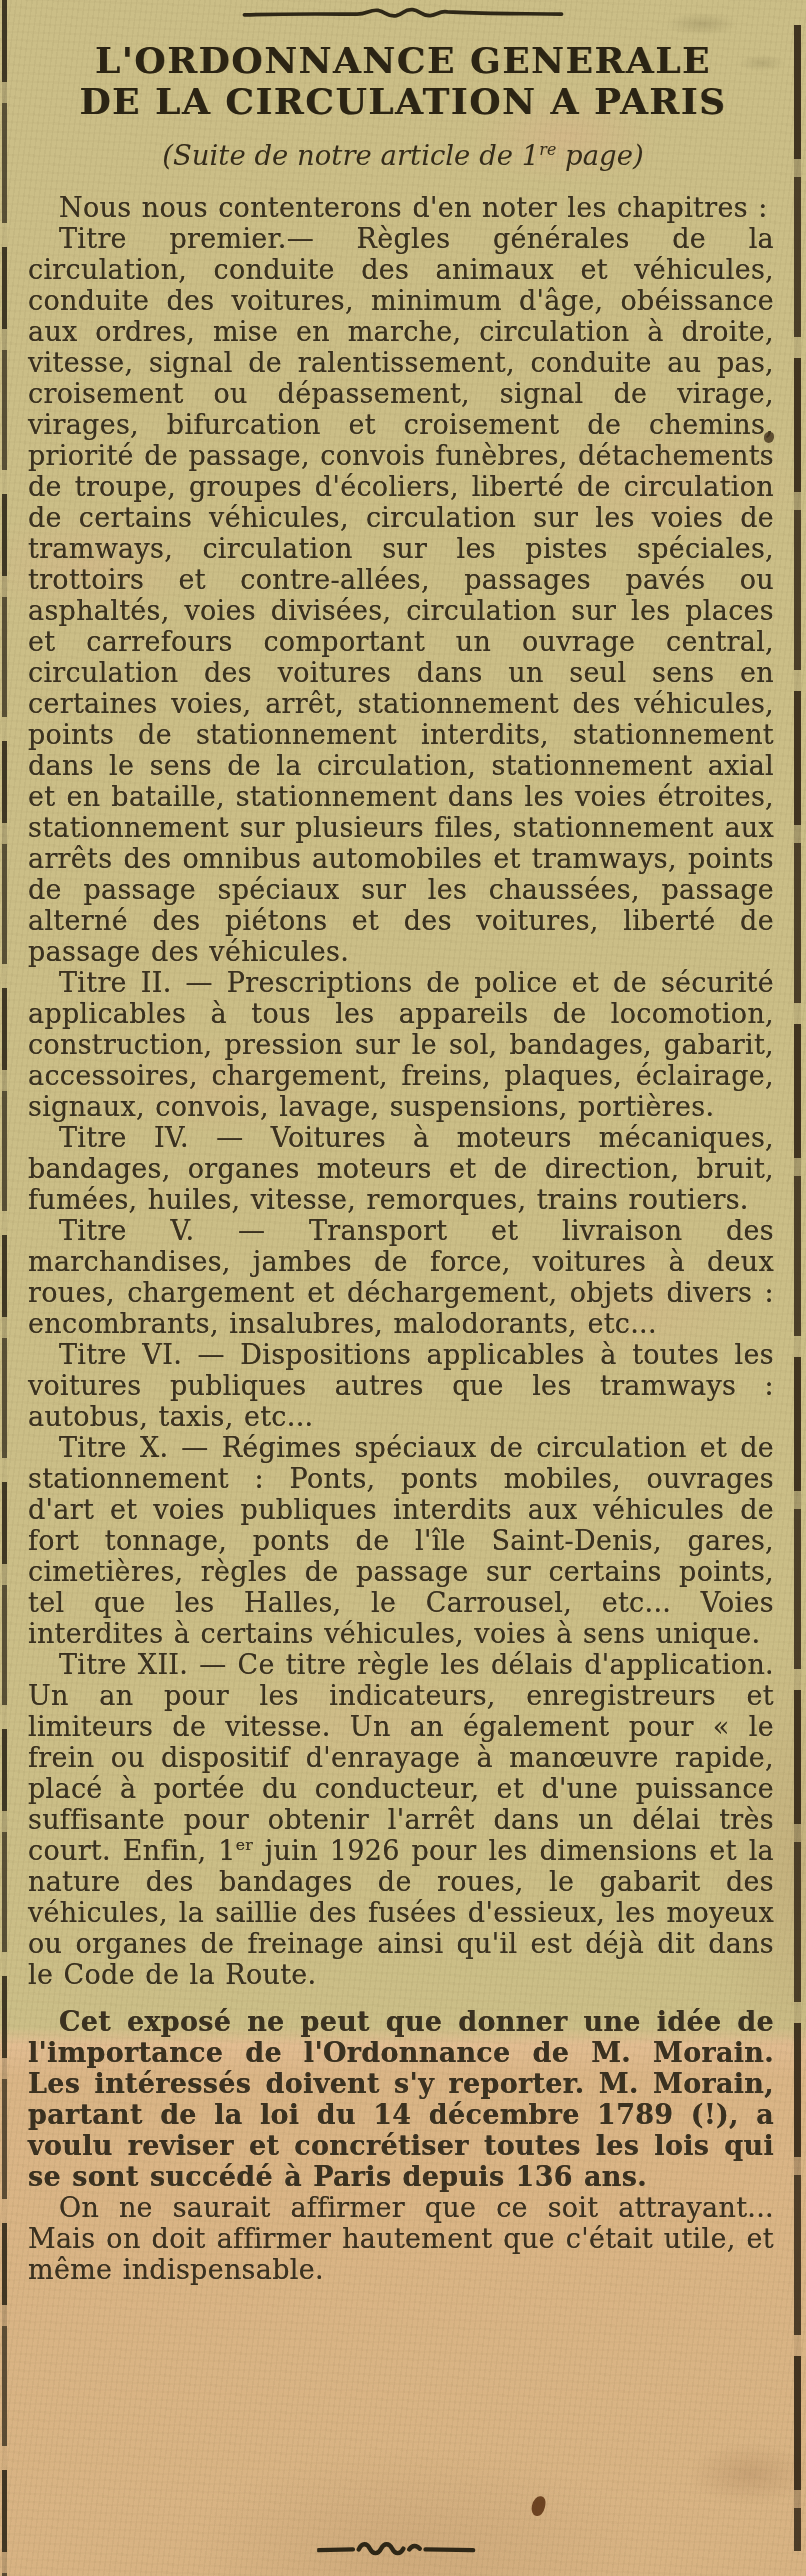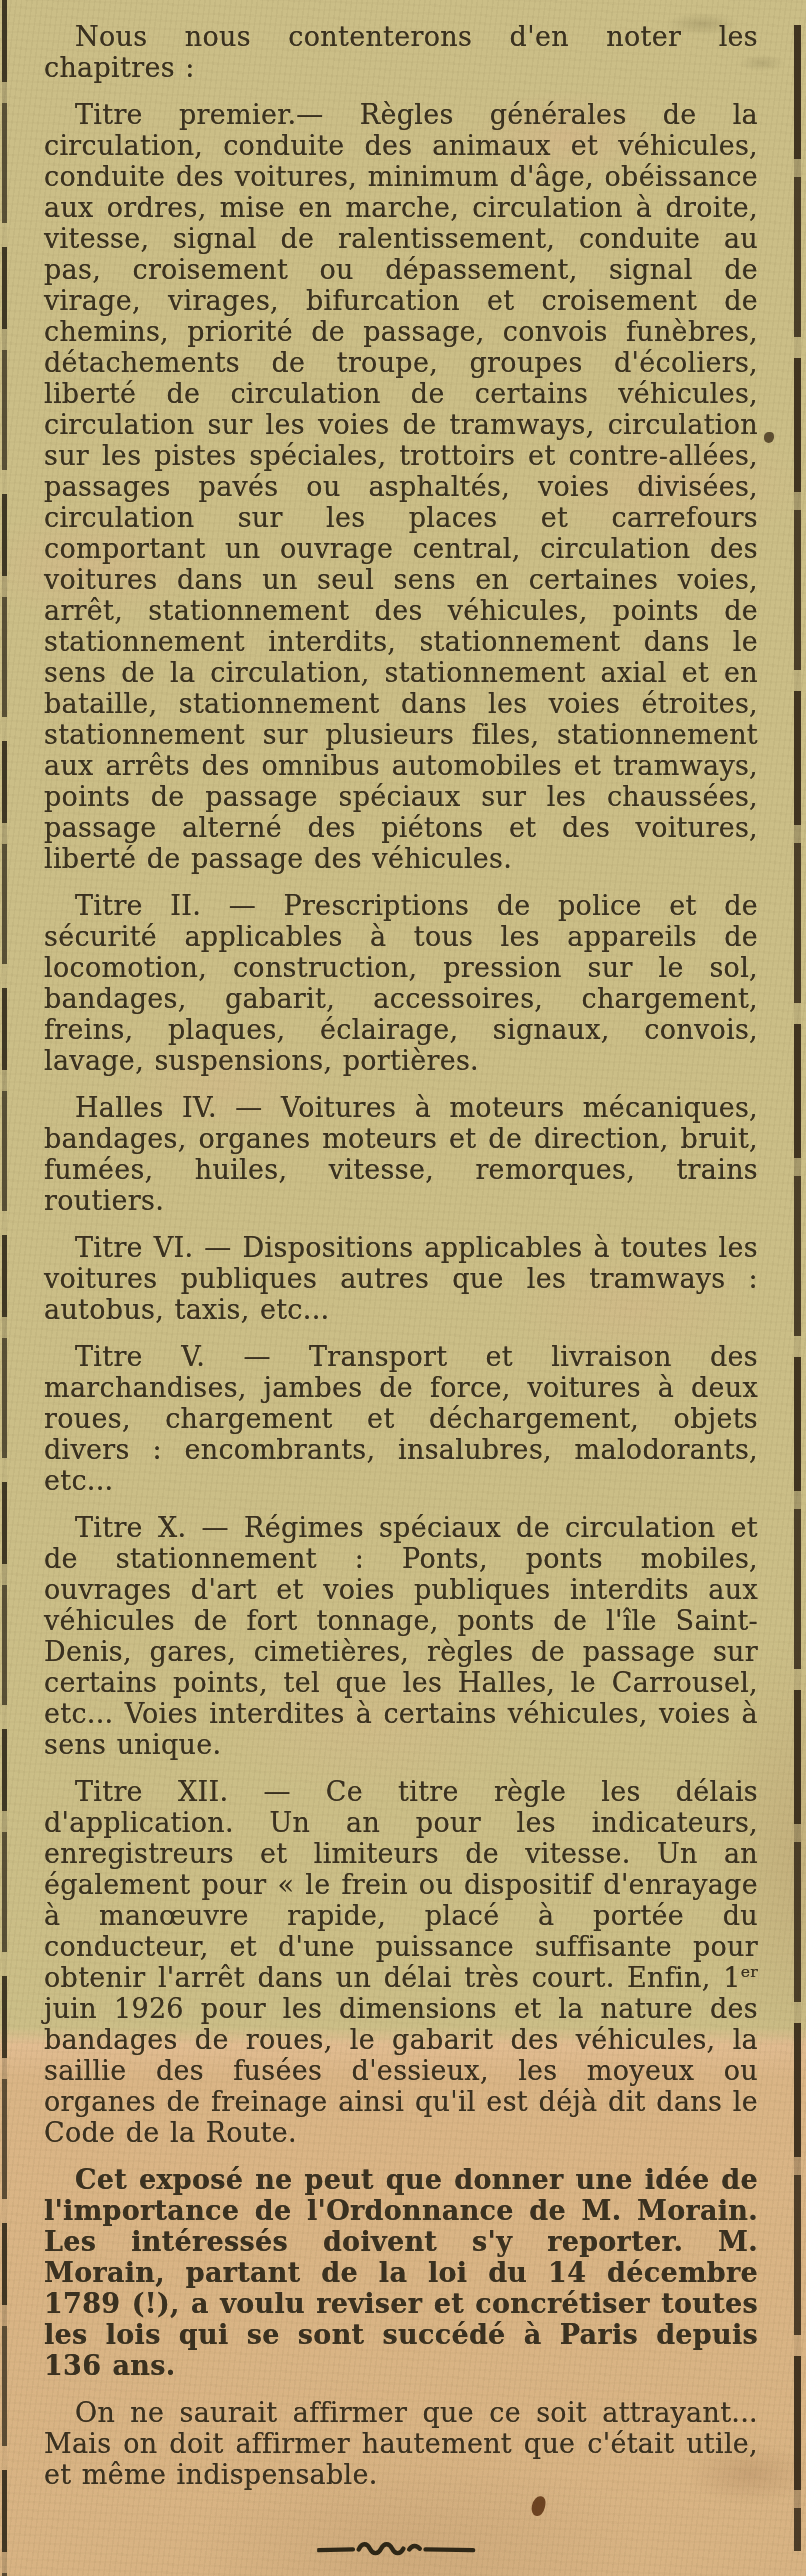--- a/index.html
+++ b/index.html
@@ -55,21 +55,21 @@
   }
   .subtitle { font-style:italic; font-size:27.5px; margin-top:16.3px; color:#352c1a; }
   .sup { vertical-align:super; font-size:0.58em; line-height:0; }
   .body-col {
     width:746px; margin:21px 0 0 28px;
     font-size:27px; line-height:31px; text-align:justify;
     word-spacing:1.5px; letter-spacing:0.3px;
     -webkit-hyphens:auto; hyphens:auto;
     text-shadow:0 0 0.4px rgba(58,49,32,0.7);
   }
-  p.para { margin:16px; text-indent:31px; }
+  p.para { margin:0; text-indent:31px; }
   p.gap-above { margin-top:16.3px;font-weight:bold; }
   .it { }
   .bottom-ornament { position:absolute; left:50%; transform:translateX(-54%); bottom:18px; }
   .ink-blot {
     position:absolute; left:532px; top:2496px; width:12.6px; height:20px;
     background:#5e3415; border-radius:58% 42% 52% 48%; opacity:0.88;
     transform:rotate(12deg);
   }
   .ink-dot {
     position:absolute; left:764px; top:432px; width:10.4px; height:11px;
@@ -78,28 +78,38 @@
 </style>
 </head>
 <body>
 
 <div class="paper"></div>
 <div class="grain"></div>
 <div class="rule-left"></div>
 <div class="rule-right"></div>
 
 <div class="content">
+  <div class="header">
+    <svg class="top-ornament" width="324" height="16.3" viewBox="0 0 436 22">
+      <path d="M4,12 C70,10 130,11 156,11 C170,11 173,4 185,6 C195,8 197,15 209,13 C219,11 219,4 231,5 C241,6 243,14 255,13 C265,12 267,6 278,8 C330,11 392,10 432,11" stroke="#2e2717" stroke-width="5" fill="none" stroke-linecap="round"></path>
+    </svg>
+    <div class="title">
+      <div>L'ORDONNANCE GENERALE</div>
+      <div>DE LA CIRCULATION A PARIS</div>
+    </div>
+    <div class="subtitle"><span>(Suite de notre article de 1</span><span class="sup">re</span><span> page)</span></div>
+  </div>
 
   <div class="body-col">
       <p class="para"><span>Nous nous contenterons d'en noter les chapitres :</span></p>
       <p class="para"><span class="it">Titre premier.— Règles générales de la circulation, </span><span>conduite des animaux et véhicules, conduite des voitures, minimum d'âge, obéissance aux ordres, mise en marche, circulation à droite, vitesse, signal de ralentissement, conduite au pas, croisement ou dépassement, signal de virage, virages, bifurcation et croisement de chemins, priorité de passage, convois funèbres, détachements de troupe, groupes d'écoliers, liberté de circulation de certains véhicules, circulation sur les voies de tramways, circulation sur les pistes spéciales, trottoirs et contre-allées, passages pavés ou asphaltés, voies divisées, circulation sur les places et carrefours comportant un ouvrage central, circulation des voitures dans un seul sens en certaines voies, arrêt, stationnement des véhicules, points de stationnement interdits, stationnement dans le sens de la circulation, stationnement axial et en bataille, stationnement dans les voies étroites, stationnement sur plusieurs files, stationnement aux arrêts des omnibus automobiles et tramways, points de passage spéciaux sur les chaussées, passage alterné des piétons et des voitures, liberté de passage des véhicules.</span></p>
       <p class="para"><span class="it">Titre II. — Prescriptions de police et de sécurité applicables à tous les appareils de locomotion, </span><span>construction, pression sur le sol, bandages, gabarit, accessoires, chargement, freins, plaques, éclairage, signaux, convois, lavage, suspensions, portières.</span></p>
-      <p class="para"><span class="it">Halles IV. — Voitures à moteurs mécaniques, </span><span>bandages, organes moteurs et de direction, bruit, fumées, huiles, vitesse, remorques, trains routiers.</span></p>
+      <p class="para"><span class="it">Titre IV. — Voitures à moteurs mécaniques, </span><span>bandages, organes moteurs et de direction, bruit, fumées, huiles, vitesse, remorques, trains routiers.</span></p>
+      <p class="para"><span class="it">Titre V. — Transport et livraison des marchandises, </span><span>jambes de force, voitures à deux roues, chargement et déchargement, objets divers : encombrants, insalubres, malodorants, etc...</span></p>
       <p class="para"><span class="it">Titre VI. — </span><span>Dispositions applicables à toutes les voitures publiques autres que les tramways : autobus, taxis, etc...</span></p>
-      <p class="para"><span class="it">Titre V. — Transport et livraison des marchandises, </span><span>jambes de force, voitures à deux roues, chargement et déchargement, objets divers : encombrants, insalubres, malodorants, etc...</span></p>
       <p class="para"><span class="it">Titre X. — Régimes spéciaux de circulation et de stationnement : </span><span>Ponts, ponts mobiles, ouvrages d'art et voies publiques interdits aux véhicules de fort tonnage, ponts de l'île Saint-Denis, gares, cimetières, règles de passage sur certains points, tel que les Halles, le Carrousel, etc... Voies interdites à certains véhicules, voies à sens unique.</span></p>
       <p class="para"><span class="it">Titre XII. — </span><span>Ce titre règle les délais d'application. Un an pour les indicateurs, enregistreurs et limiteurs de vitesse. Un an également pour « le frein ou dispositif d'enrayage à manœuvre rapide, placé à portée du conducteur, et d'une puissance suffisante pour obtenir l'arrêt dans un délai très court. Enfin, 1</span><span class="sup">er</span><span> juin 1926 pour les dimensions et la nature des bandages de roues, le gabarit des véhicules, la saillie des fusées d'essieux, les moyeux ou organes de freinage ainsi qu'il est déjà dit dans le Code de la Route.</span></p>
       <p class="para gap-above"><span>Cet exposé ne peut que donner une idée de l'importance de l'Ordonnance de M. Morain. Les intéressés doivent s'y reporter. M. Morain, partant de la loi du 14 décembre 1789 (!), a voulu reviser et concrétiser toutes les lois qui se sont succédé à Paris depuis 136 ans.</span></p>
       <p class="para"><span>On ne saurait affirmer que ce soit attrayant... Mais on doit affirmer hautement que c'était utile, et même indispensable.</span></p>
     </div>
 </div>
 
 <svg class="bottom-ornament" width="159" height="19.3" viewBox="0 0 214 26">
   <path d="M2,15 L48,14 M56,14 C60,5 67,5 71,13 C75,21 82,21 86,13 C90,5 97,5 101,13 C105,21 112,21 116,13 M124,14 C128,8 134,8 138,13 M146,14 L210,15" stroke="#2e2717" stroke-width="6" fill="none" stroke-linecap="round"></path>
 </svg>

